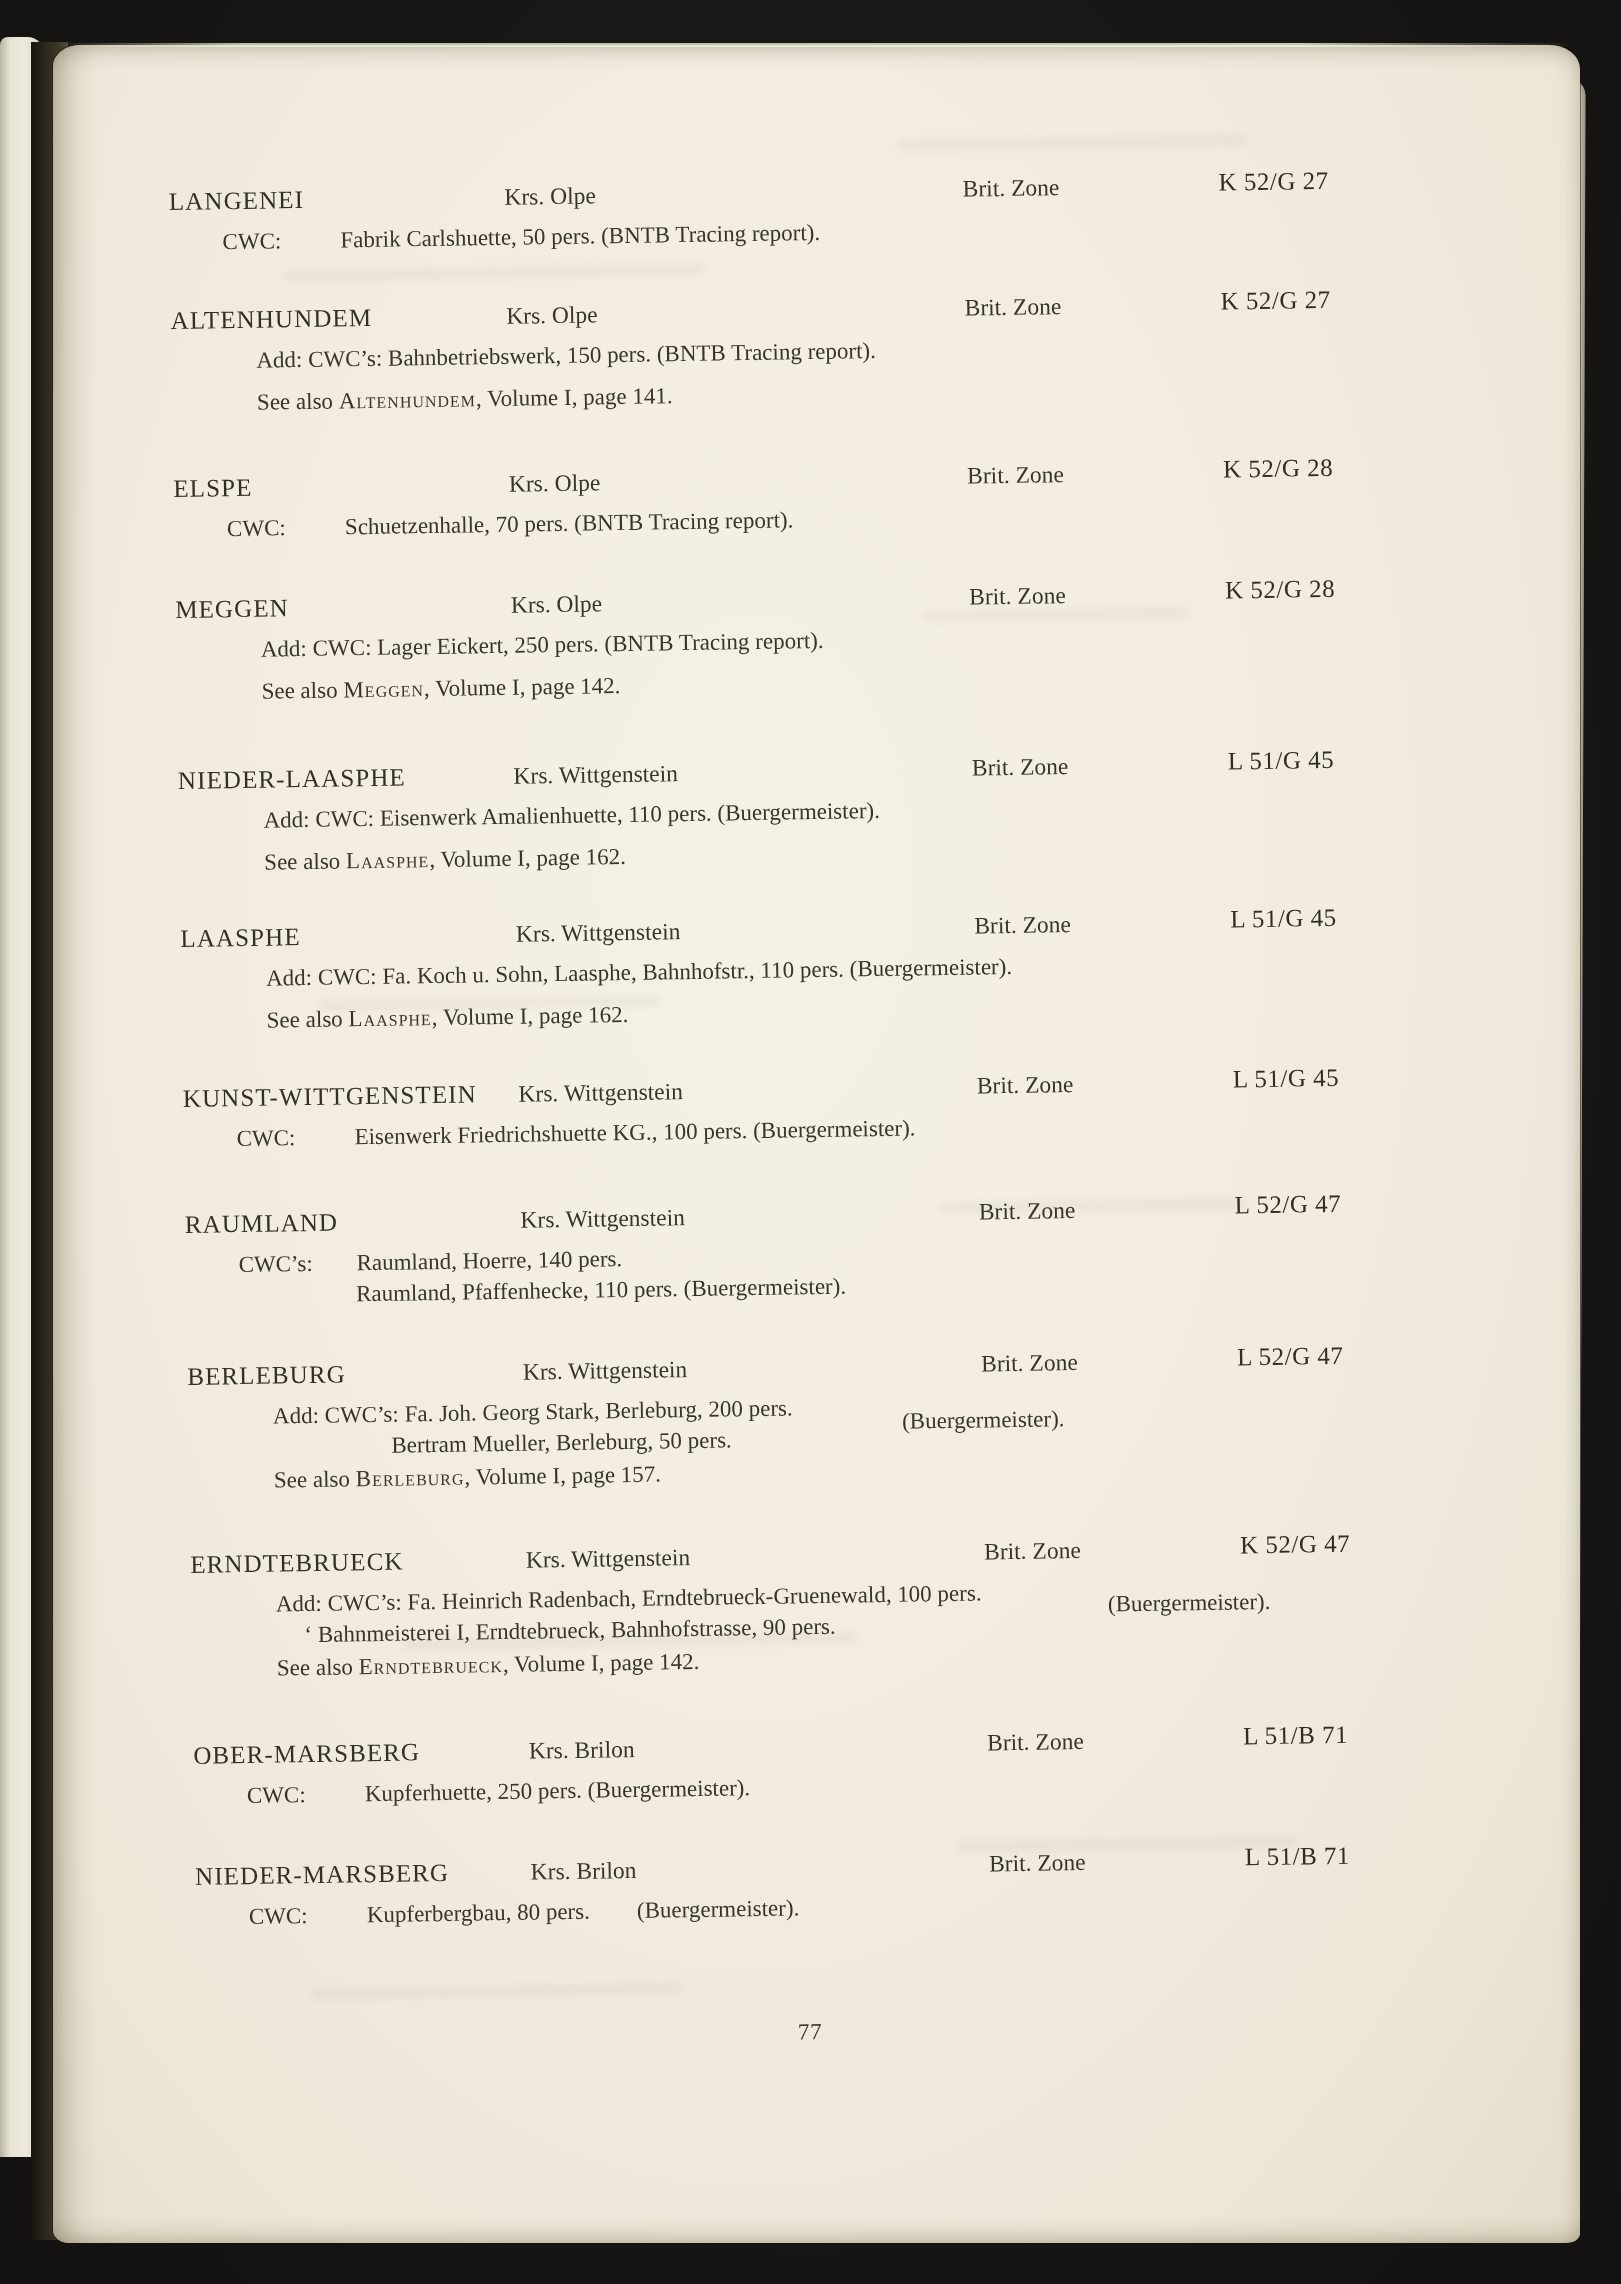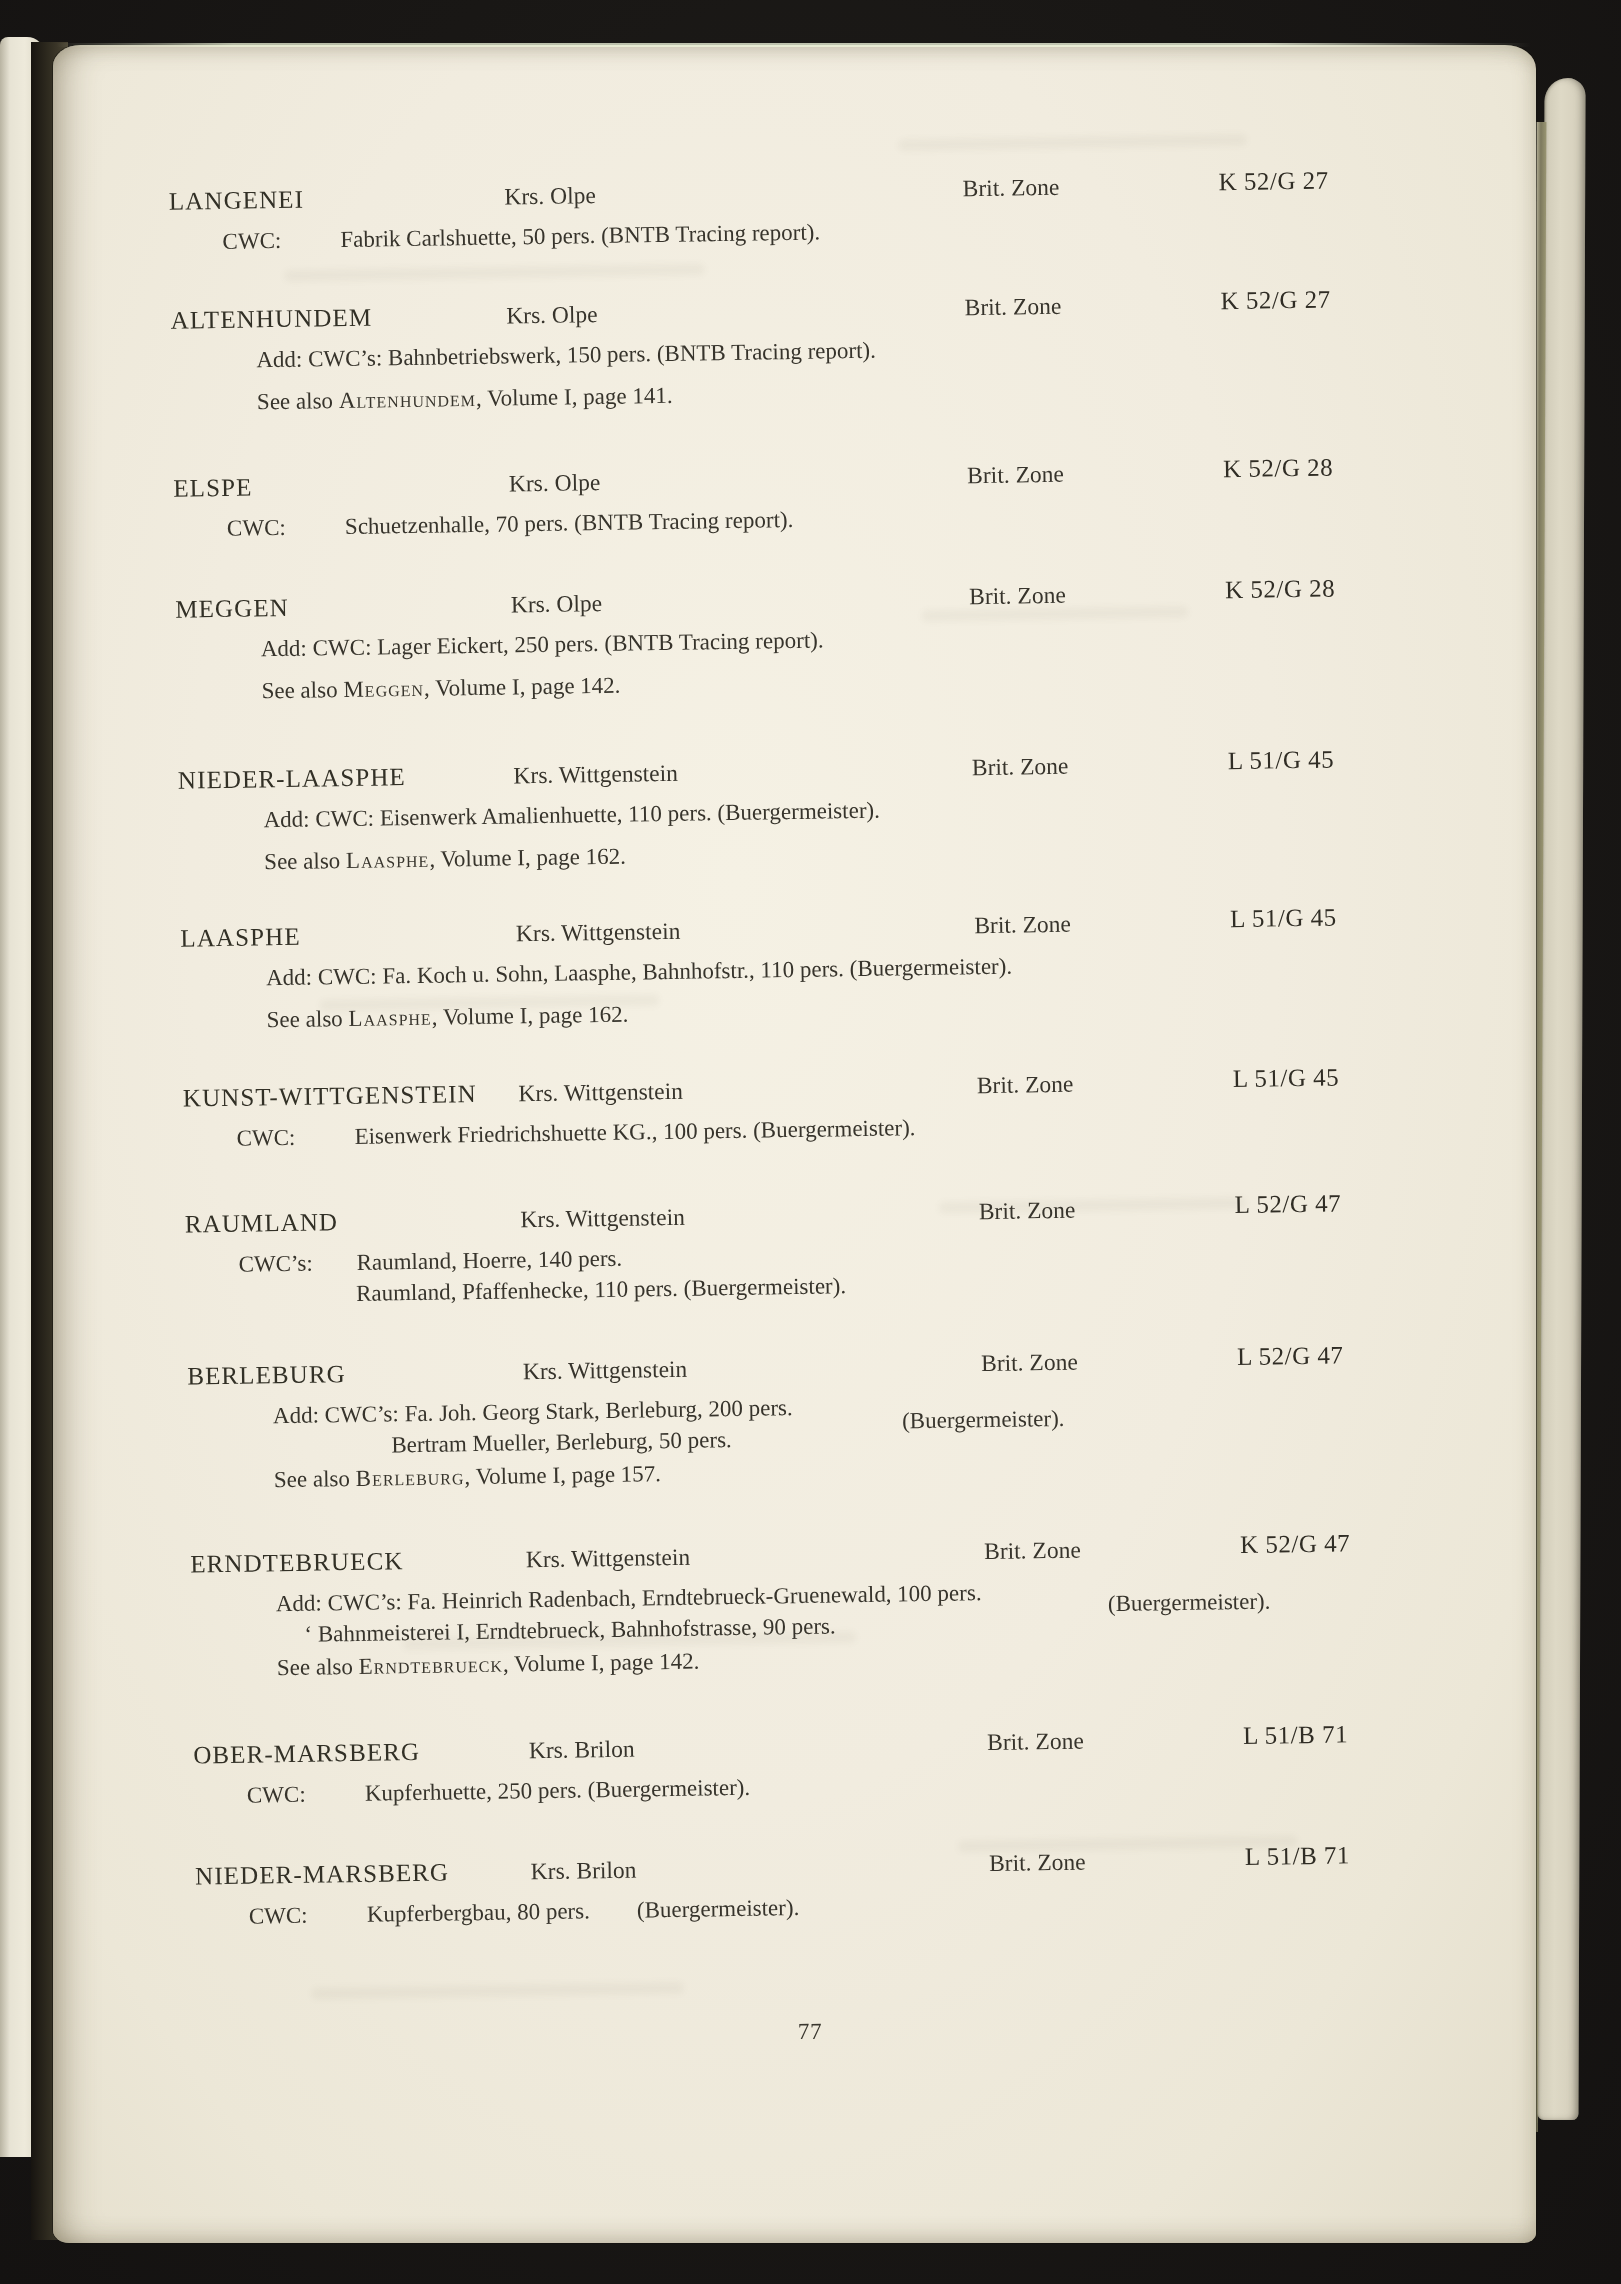--- a/index.html
+++ b/index.html
@@ -23,20 +23,21 @@
     position:absolute;left:53px;top:45px;width:1483px;height:2198px;
     background:
       radial-gradient(ellipse at 46% 38%, #f5f1e4 0%, #f1ecdf 48%, #ece7d7 78%, #e3ddca 100%);
     border-radius:27.6px 31px 13px 16px / 21px 24px 9.7px 13px;
     box-shadow:
       inset 24px 0 37px -16px rgba(74,62,36,.40),
       inset -11.3px 0 24px -13px rgba(110,100,70,.28),
       inset 0 13px 21px -11.3px rgba(140,135,110,.35),
       inset 0 -14.6px 24px -13px rgba(120,110,80,.30),
       0 0 0 0.8px rgba(20,18,14,.6);
+    padding-left: 44px;
   }
   .page::before{ 
     content:"";position:absolute;left:3.2px;right:4.9px;top:-1.6px;height:4px;
     background:linear-gradient(90deg,rgba(235,242,214,.0),rgba(236,243,215,.75) 12%,rgba(238,244,220,.8) 82%,rgba(235,242,214,.0));
     border-radius:4.9px;
   }
   .right-edge-line{
     position:absolute;left:1532px;top:122px;width:9.7px;height:2010px;
     background:linear-gradient(90deg,#b5b098 0%,#7d795e 45%,#999572 100%);
     transform:rotate(.25deg);

